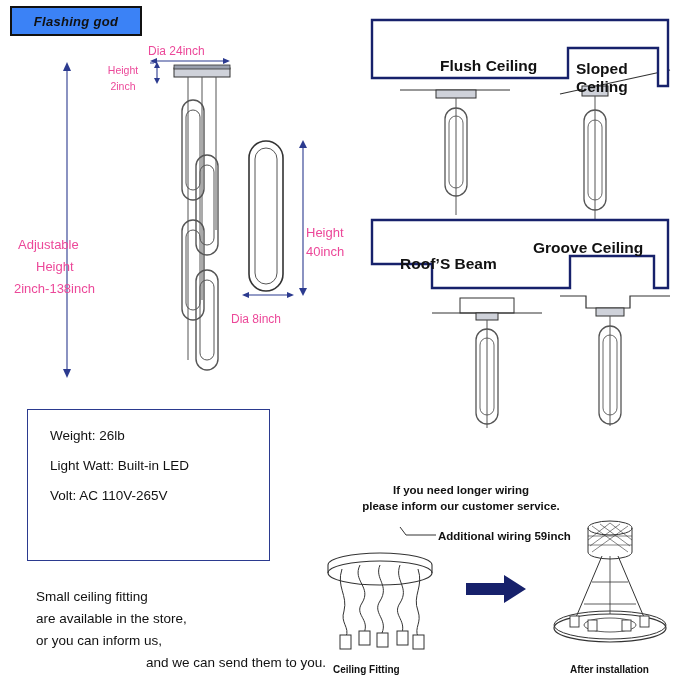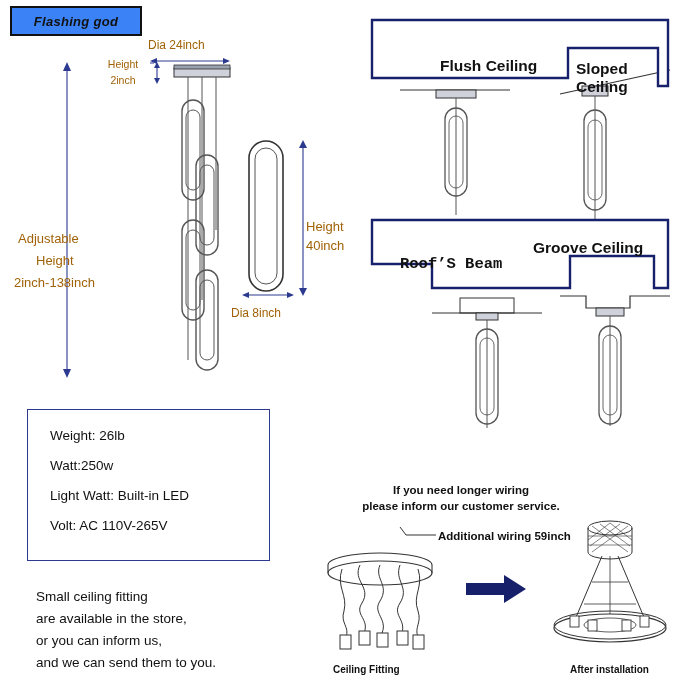--- a/index.html
+++ b/index.html
@@ -14,21 +14,21 @@
   .abs{position:absolute;}
   
   .brand{
     left:10px;top:6px;width:128px;height:26px;
     background:#3b82f6;border:2px solid #111;
     display:flex;align-items:center;justify-content:center;
     font-size:13px;font-style:italic;font-weight:bold;letter-spacing:.3px;
   }
   .brand .inner{display:flex;align-items:center;}
   
-  .lbl{font-size:12px;color:#a16207;line-height:1.25;}
+  .lbl{font-size:12px;color:#ec4899;line-height:1.25;margin-top:6px;}
   .lbl.sm{font-size:10.5px;}
   .lbl.md{font-size:13px;}
   .center{text-align:center;}
   svg{display:block;overflow:visible;}
   
   .specbox{
     left:27px;top:409px;width:243px;height:152px;
     border:1.6px solid #2b3a8f;background:#fff;
     box-sizing:border-box;padding:18px 15px 0 22px;
   }
@@ -160,38 +160,37 @@
   <line x1="50" y1="28" x2="50" y2="138" stroke="#555" stroke-width="1"></line>
   <g fill="none" stroke="#555" stroke-width="1.3">
     <rect x="39" y="38" width="22" height="98" rx="11" ry="11"></rect>
     <rect x="43" y="47" width="14" height="80" rx="7" ry="7" stroke-width=".9"></rect>
   </g>
 </svg>
 
 <svg class="abs" style="left:370px;top:218px;" width="300" height="72">
   <path d="M2,2 L298,2 L298,70 L284,70 L284,38 L200,38 L200,70 L62,70 L62,46 L2,46 Z" fill="#ffffff" stroke="#17216b" stroke-width="2.4" stroke-linejoin="miter"></path>
 </svg>
-<div class="abs" style="left:400px;top:255px;font-family:Liberation Mono, monospace;">
+<div class="abs" style="left:400px;top:255px;">
   <span style="font-size:15.5px;font-weight:bold;">Roof’S Beam</span>
 </div>
 <div class="abs" style="left:533px;top:239px;">
   <span style="font-size:15.5px;font-weight:bold;">Groove Ceiling</span>
 </div>
 
 <div class="abs specbox">
   <div>Weight: 26lb</div>
-  <div>Watt:250w</div>
   <div>Light Watt: Built-in LED</div>
   <div>Volt: AC 110V-265V</div>
 </div>
 
 <div class="abs tail" style="left:36px;top:586px;width:290px;">Small ceiling fitting</div>
 <div class="abs tail" style="left:36px;top:608px;width:290px;">are available in the store,</div>
 <div class="abs tail" style="left:36px;top:630px;width:290px;">or you can inform us,</div>
-<div class="abs tail" style="left:36px;top:652px;width:290px;">and we can send them to you.</div>
+<div class="abs tail" style="left:36px;top:652px;width:290px;text-align:right;">and we can send them to you.</div>
 
 <div class="abs note center" style="left:336px;top:483px;width:250px;">If you need longer wiring</div>
 <div class="abs note center" style="left:326px;top:499px;width:270px;">please inform our customer service.</div>
 
 <svg class="abs" style="left:318px;top:515px;" width="130" height="140">
   <ellipse cx="62" cy="58" rx="52" ry="12" fill="#fff" stroke="#333" stroke-width="1.1"></ellipse>
   <path d="M10,58 L10,50 A52,12 0 0 1 114,50 L114,58" fill="none" stroke="#333" stroke-width="1.1"></path>
 
   <path d="M42,50 C34,66 54,72 44,88 C36,100 52,104 46,118" fill="none" stroke="#333" stroke-width="1"></path>
   <path d="M62,50 C56,64 72,70 62,86 C54,98 70,104 64,118" fill="none" stroke="#333" stroke-width="1"></path>

